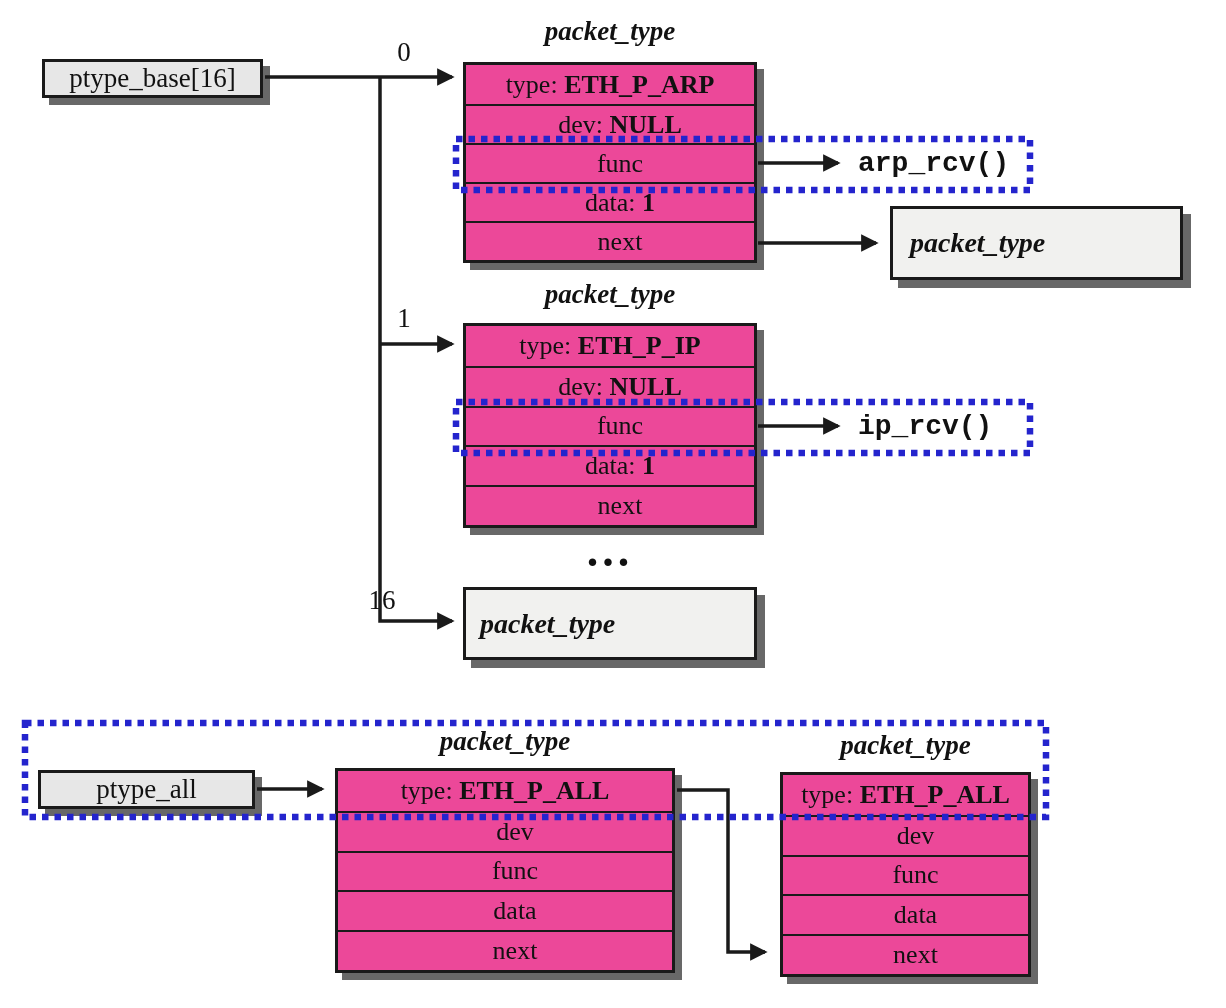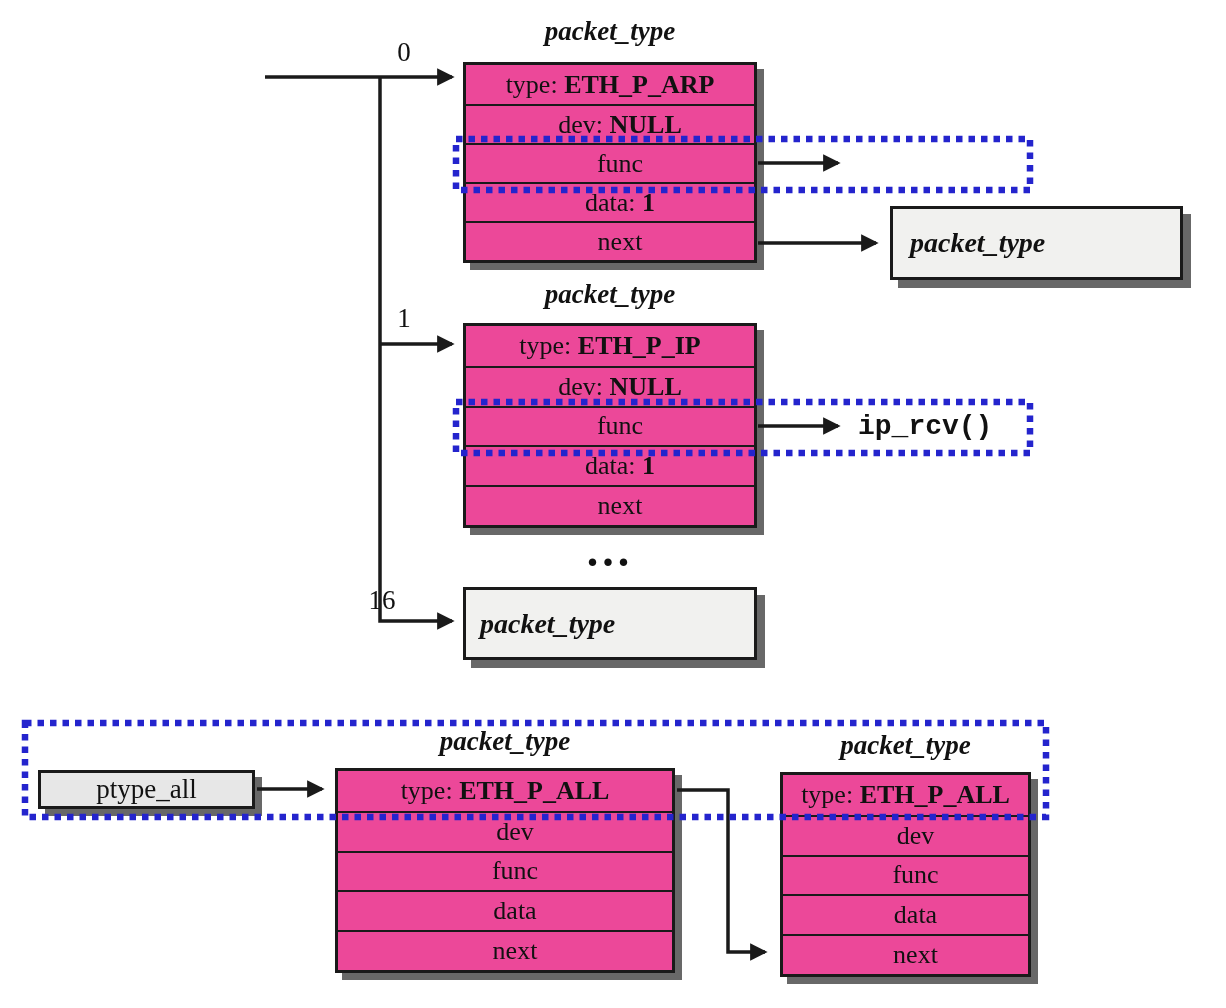--- a/index.html
+++ b/index.html
@@ -55,33 +55,37 @@
   }
   svg.overlay {
     position:absolute; left:0; top:0; z-index:5; pointer-events:none;
   }
 </style>
 </head>
 <body>
 
 <div id="canvas">
 
+  <div class="nbox" style="left:42px; top:59px; width:221px; height:39px;">
+    <span>ptype_base[16]</span>
+  </div>
 
   <div class="idx" style="left:382px; top:37px; width:44px;">0</div>
   <div class="idx" style="left:382px; top:303px; width:44px;">1</div>
   <div class="idx" style="left:356px; top:585px; width:52px;">16</div>
 
   <div class="title" style="left:463px; top:16px; width:294px;">packet_type</div>
   <div class="struct" style="left:463px; top:62px; width:294px; height:201px; grid-template-rows:repeat(5,1fr);">
     <div class="srow"><span>type: </span><span class="val">ETH_P_ARP</span></div>
     <div class="srow"><span>dev: </span><span class="val">NULL</span></div>
     <div class="srow"><span>func</span></div>
     <div class="srow"><span>data: </span><span class="bnum">1</span></div>
     <div class="srow"><span>next</span></div>
   </div>
+  <div class="mono" style="left:858px; top:147px; height:33px;">arp_rcv()</div>
   <div class="lbox" style="left:890px; top:206px; width:293px; height:74px; padding-left:17px;">
     <span>packet_type</span>
   </div>
 
   <div class="title" style="left:463px; top:279px; width:294px;">packet_type</div>
   <div class="struct" style="left:463px; top:323px; width:294px; height:205px; grid-template-rows:repeat(5,1fr);">
     <div class="srow"><span>type: </span><span class="val">ETH_P_IP</span></div>
     <div class="srow"><span>dev: </span><span class="val">NULL</span></div>
     <div class="srow"><span>func</span></div>
     <div class="srow"><span>data: </span><span class="bnum">1</span></div>

